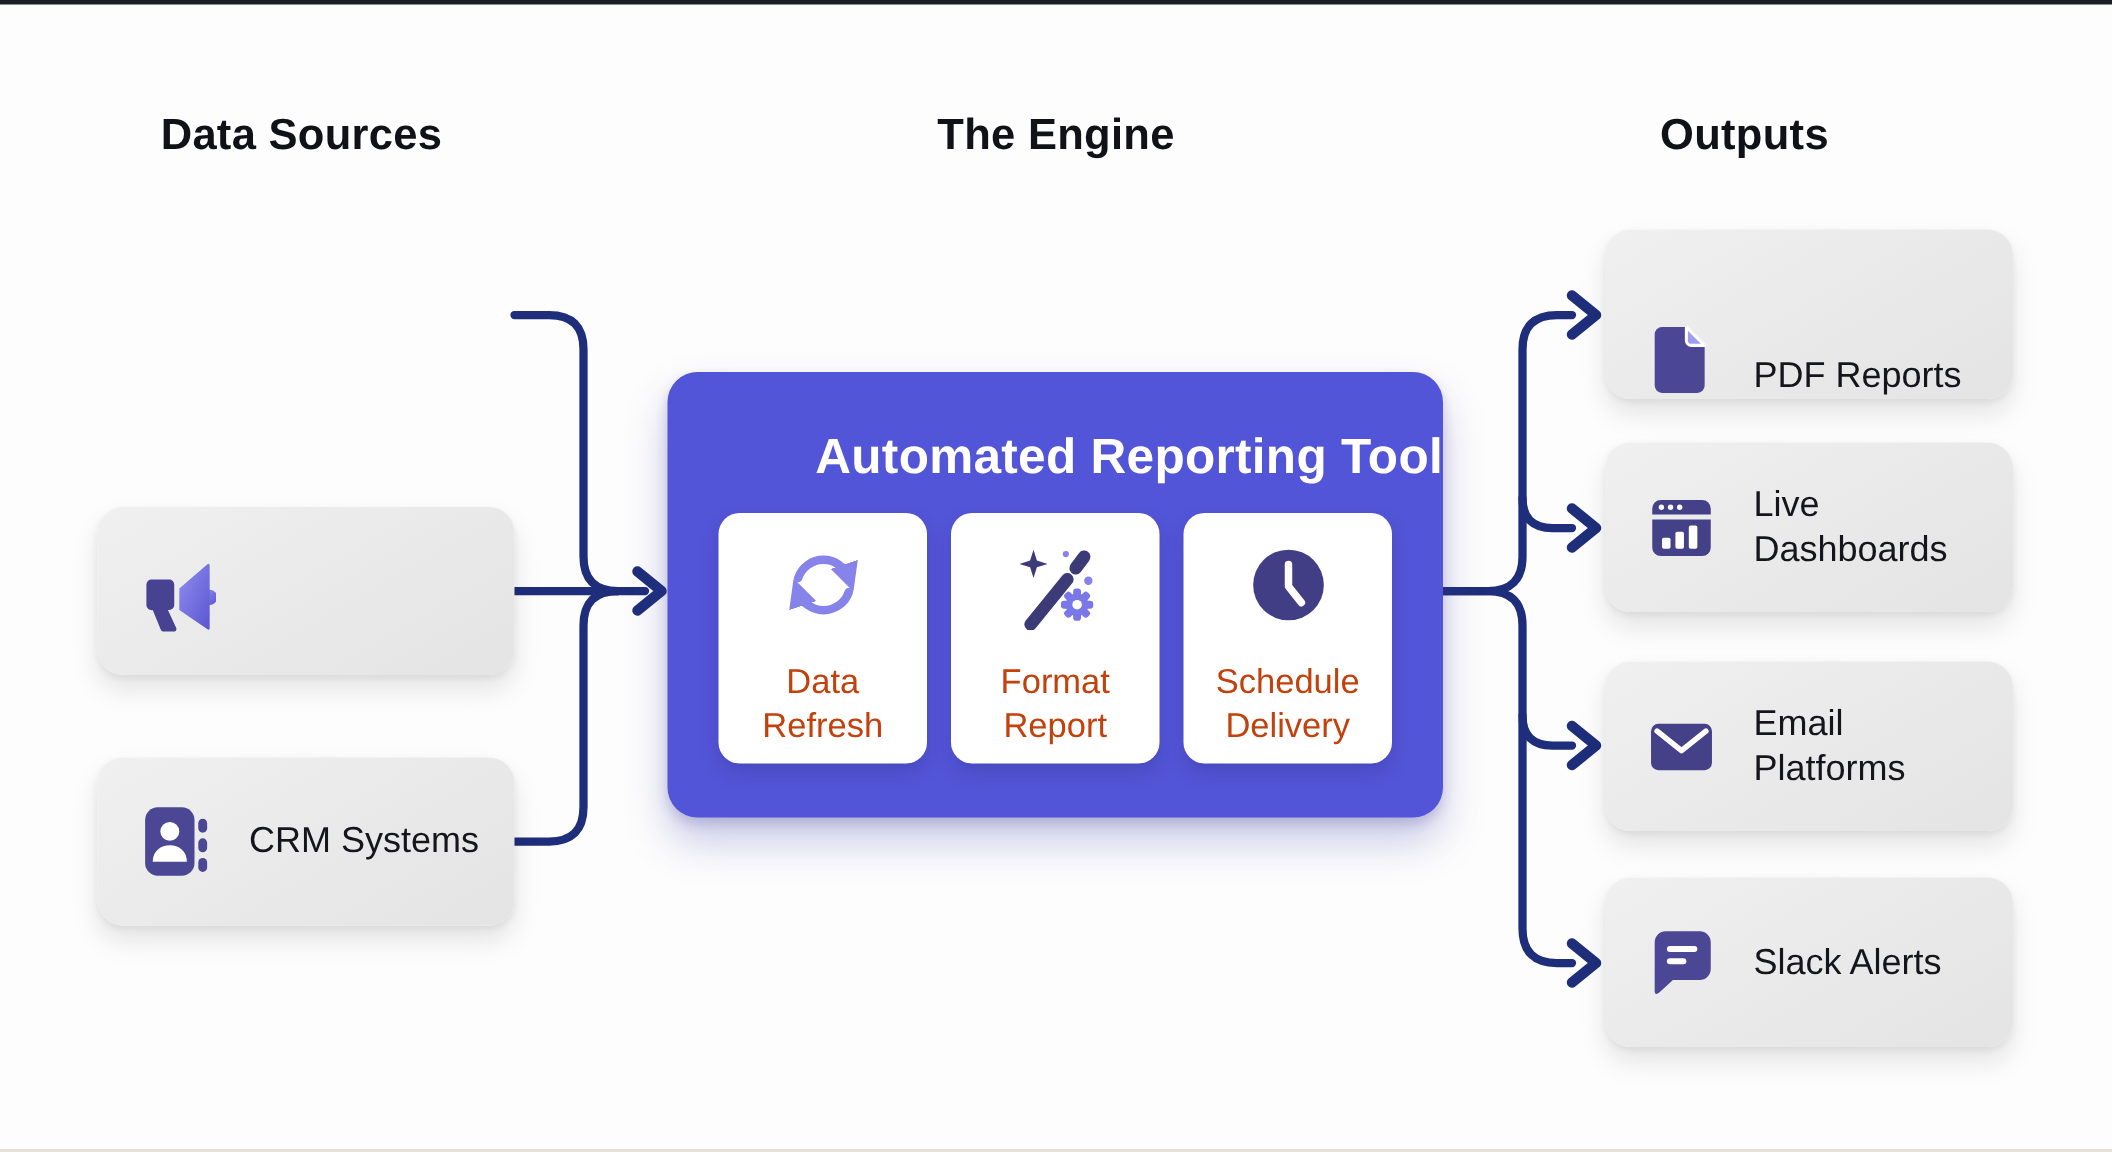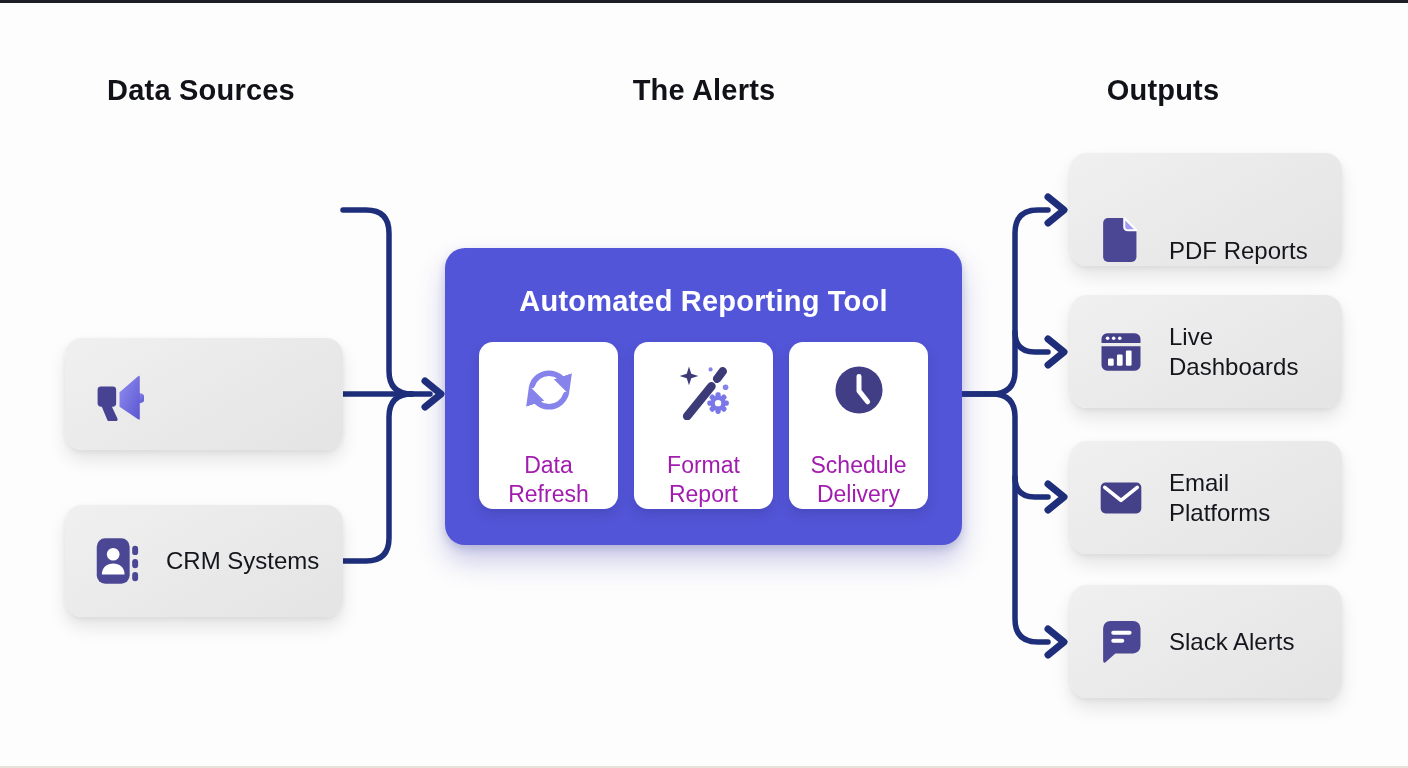--- a/index.html
+++ b/index.html
@@ -12,26 +12,26 @@
   .card{position:absolute;display:flex;align-items:center;gap:22px;padding-left:25px;box-sizing:border-box;
         background:linear-gradient(150deg,#f0f0f0 0%,#e9e9e9 55%,#e4e4e4 100%);
         border-radius:17px;z-index:2;
         box-shadow:0 10px 18px rgba(0,0,0,.10),0 2px 5px rgba(0,0,0,.06);}
   .card .icon{flex:0 0 auto;display:flex;align-items:center;justify-content:center;}
   .card-label{font-size:24px;font-weight:500;color:#15161c;line-height:1.25;max-width:160px;}
   .src{left:65px;width:278px;height:112px;}
   .out{left:1070px;width:272px;height:113px;}
   .engine{position:absolute;left:445px;top:248px;width:517px;height:297px;background:#5355d8;border-radius:20px;z-index:2;
           box-shadow:0 16px 28px rgba(70,70,180,.28),0 4px 8px rgba(40,40,120,.18);}
-  .engine-title{position:absolute;left:445px;top:285px;width:517px;text-align:center;font-size:29px;font-weight:700;color:#ffffff;letter-spacing:.2px;z-index:3;}
+  .engine-title{position:absolute;left:445px;top:285px;width:517px;text-align:right;font-size:33px;font-weight:700;color:#ffffff;letter-spacing:.2px;z-index:3;}
   .feature{position:absolute;top:342px;width:139px;height:167px;background:#ffffff;border-radius:14px;z-index:3;
            display:flex;flex-direction:column;align-items:center;box-sizing:border-box;padding-top:17px;
            box-shadow:0 6px 12px rgba(30,30,90,.18);}
   .feature .icon{height:62px;display:flex;align-items:center;justify-content:center;}
-  .feature-label{margin-top:30px;font-size:23px;font-weight:500;color:#a21caf;text-align:center;line-height:1.25;max-width:115px;}
+  .feature-label{margin-top:19px;font-size:23px;font-weight:500;color:#c2410c;text-align:center;line-height:1.25;max-width:115px;}
 </style>
 </head>
 <body>
 
 <div class="canvas">
   <div class="edge-top"></div>
   <div class="edge-bottom"></div>
 
   <svg class="connectors" width="1408" height="768" viewBox="0 0 1408 768">
     <g stroke="#1e2e7a" stroke-width="5.5" fill="none" stroke-linecap="round" stroke-linejoin="round">
@@ -46,21 +46,21 @@
     <g stroke="#1e2e7a" stroke-width="7" fill="none" stroke-linecap="round" stroke-linejoin="round">
       <polyline points="425,381 441,394 425,407"></polyline>
       <polyline points="1048,197 1064,210 1048,223"></polyline>
       <polyline points="1048,339 1064,352 1048,365"></polyline>
       <polyline points="1048,484 1064,497 1048,510"></polyline>
       <polyline points="1048,629 1064,642 1048,655"></polyline>
     </g>
   </svg>
 
   <h2 class="col-title" style="left:41px;top:74px;width:320px;">Data Sources</h2>
-  <h2 class="col-title" style="left:544px;top:74px;width:320px;">The Alerts</h2>
+  <h2 class="col-title" style="left:544px;top:74px;width:320px;">The Engine</h2>
   <h2 class="col-title" style="left:1003px;top:74px;width:320px;">Outputs</h2>
 
 
   <div class="card src" style="top:338px;">
     <span class="icon">
       <svg width="54" height="54" viewBox="0 0 64 64">
         <defs>
           <linearGradient id="mgrad" x1="0" y1="0" x2="1" y2="1">
             <stop offset="0" stop-color="#918ef2"></stop>
               <stop offset="1" stop-color="#5a56cf"></stop>

